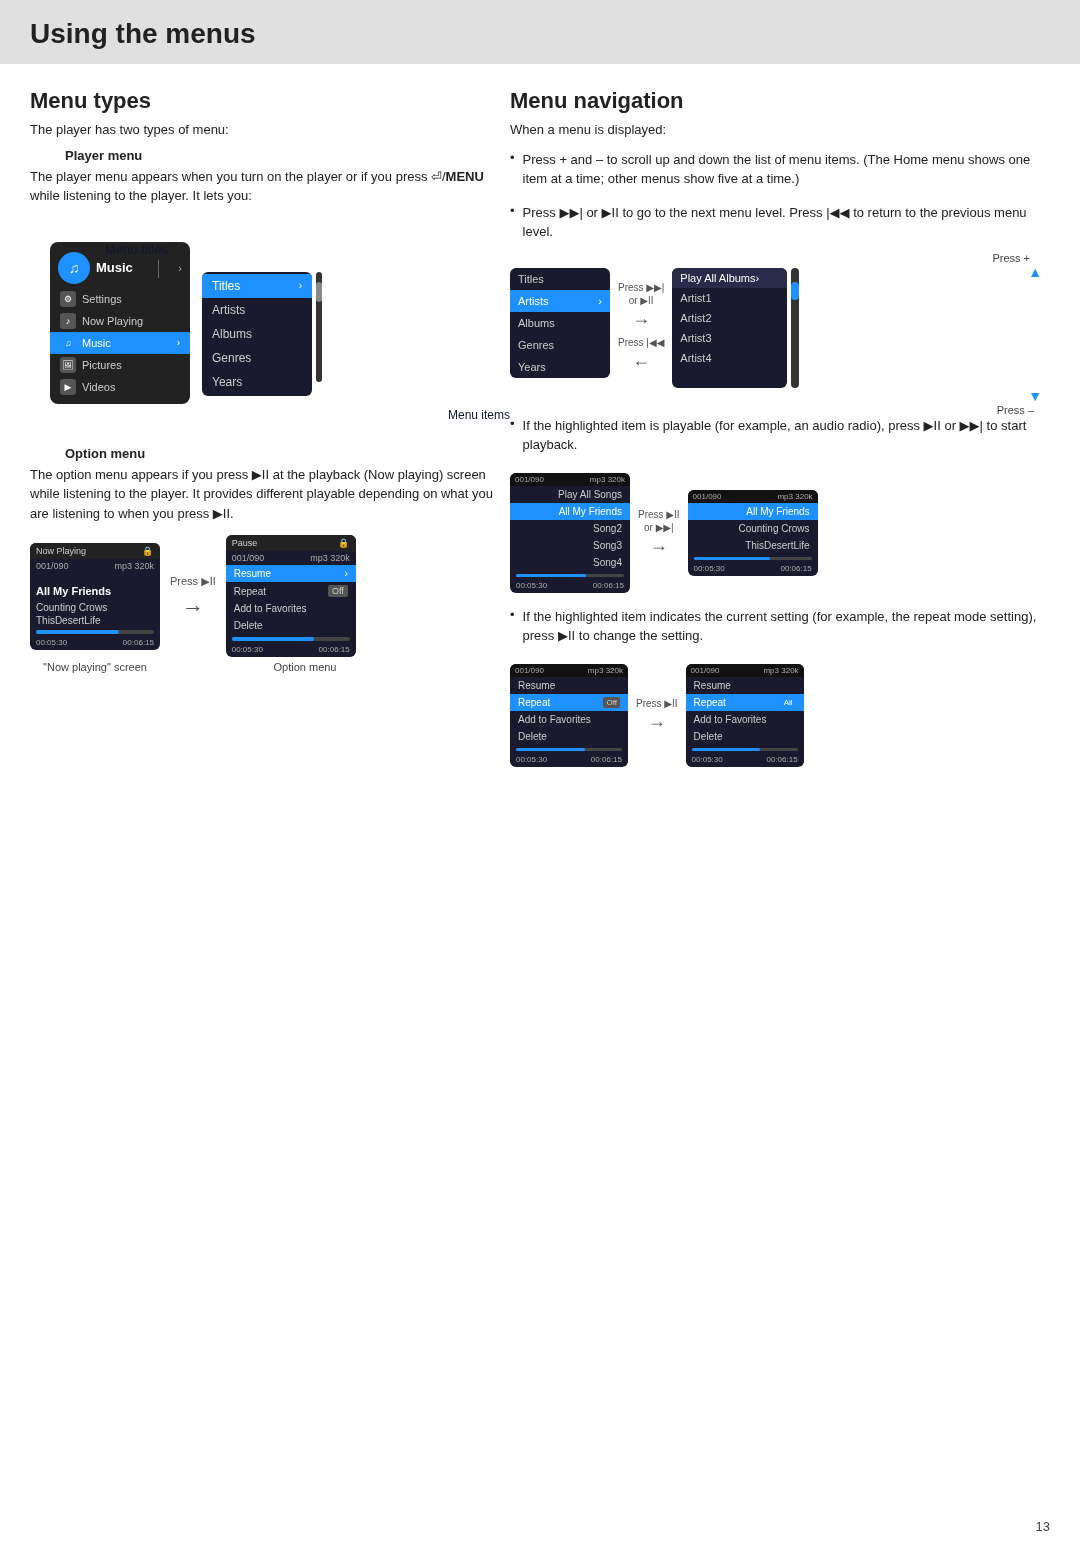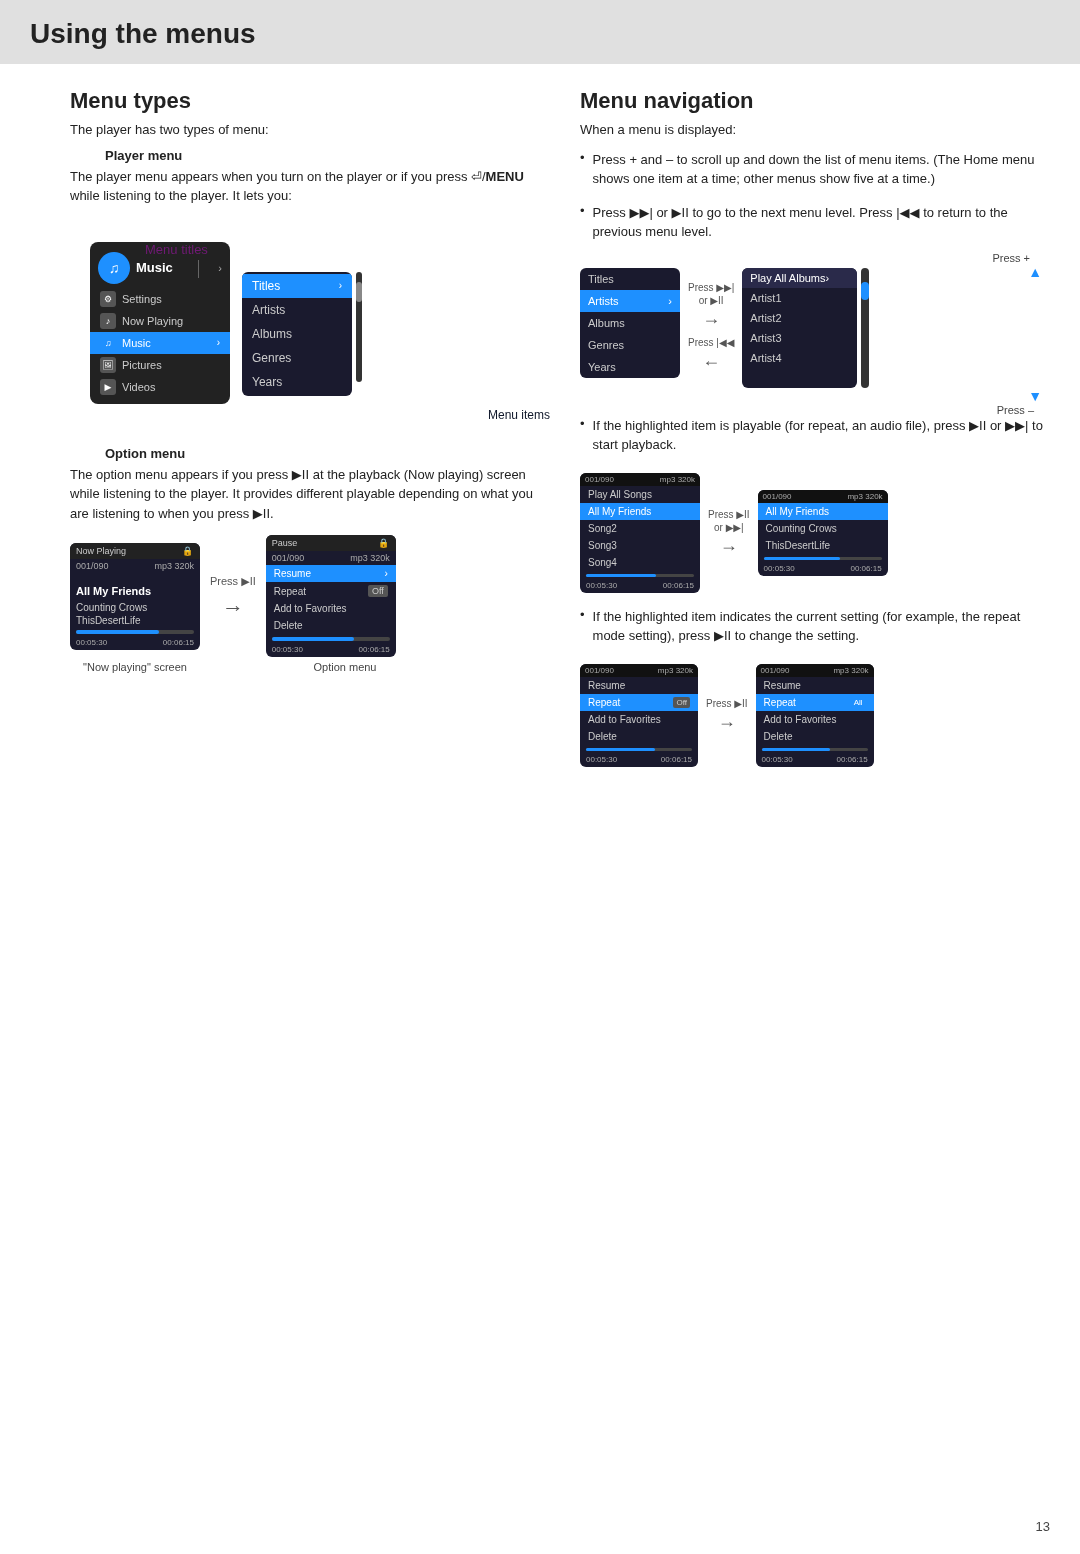--- a/index.html
+++ b/index.html
@@ -17,23 +17,21 @@
       padding: 18px 30px 14px 30px;
       margin-bottom: 24px;
     }
     .page-header h1 {
       font-size: 28px;
       font-weight: bold;
       color: #222;
     }
     .content-area {
       display: flex;
-      gap: 30px;
       padding: 0 30px;
-      margin-left: 40px;
     }
     .left-col {
       flex: 0 0 480px;
     }
     .right-col {
       flex: 1;
     }
     h2 {
       font-size: 22px;
       font-weight: bold;
@@ -295,20 +293,21 @@
       padding: 2px 5px;
       display: flex;
       justify-content: space-between;
       color: #aaa;
       font-size: 8px;
     }
     .pb-menu-item {
       padding: 3px 8px;
       color: #ccc;
       font-size: 10px;
+      text-align: right;
     }
     .pb-menu-item.highlighted { background: #1e90ff; color: #fff; }
     .pb-progress {
       margin: 3px 6px;
       height: 3px;
       background: #444;
       border-radius: 2px;
       position: relative;
     }
     .pb-progress-fill {
@@ -415,21 +414,21 @@
   <div class="left-col">
 
     <h2>Menu types</h2>
     <p>The player has two types of menu:</p>
 
     <h3>Player menu</h3>
     <p>The player menu appears when you turn on the player or if you press ⏎/<strong>MENU</strong> while listening to the player. It lets you:</p>
 
 
     <div style="position:relative; margin: 16px 0 24px 20px;">
-      <div class="menu-titles-label" style="position:absolute; top:0; left:55px; font-size:13px; color:#701a75;">Menu titles</div>
+      <div class="menu-titles-label" style="position:absolute; top:0; left:55px; font-size:13px; color:#0f172a;">Menu titles</div>
 
       <div style="position:absolute; top:18px; left:108px; width:1px; height:18px; background:#666;"></div>
       <div style="display:flex; align-items:flex-start; gap:12px; margin-top:36px;">
 
         <div class="player-menu-box">
           <div class="player-menu-header">
             <div class="icon-circle">♫</div>
             <span style="color:#fff; font-size:13px; font-weight:bold;">Music</span>
             <span style="color:#aaa; margin-left:auto; font-size:11px;">›</span>
           </div>
@@ -624,21 +623,21 @@
           </div>
         </div>
       </div>
 
       <div style="position:absolute; bottom:-16px; right:8px; color:#1e90ff; font-size:14px;">▼</div>
       <div style="position:absolute; bottom:-28px; right:16px; font-size:11px; color:#444;">Press –</div>
     </div>
 
     <div style="display:flex; gap:8px; margin: 28px 0 10px 0;">
       <span>•</span>
-      <p>If the highlighted item is playable (for repeat, an audio file), press ▶II or ▶▶| to start playback.</p>
+      <p>If the highlighted item is playable (for example, an audio radio), press ▶II or ▶▶| to start playback.</p>
     </div>
 
     <div class="playback-example">
 
       <div class="playback-screen">
         <div class="pb-header">
           <span>001/090</span>
           <span>mp3 320k</span>
         </div>
         <div class="pb-menu-item"><span>Play All Songs</span></div>

